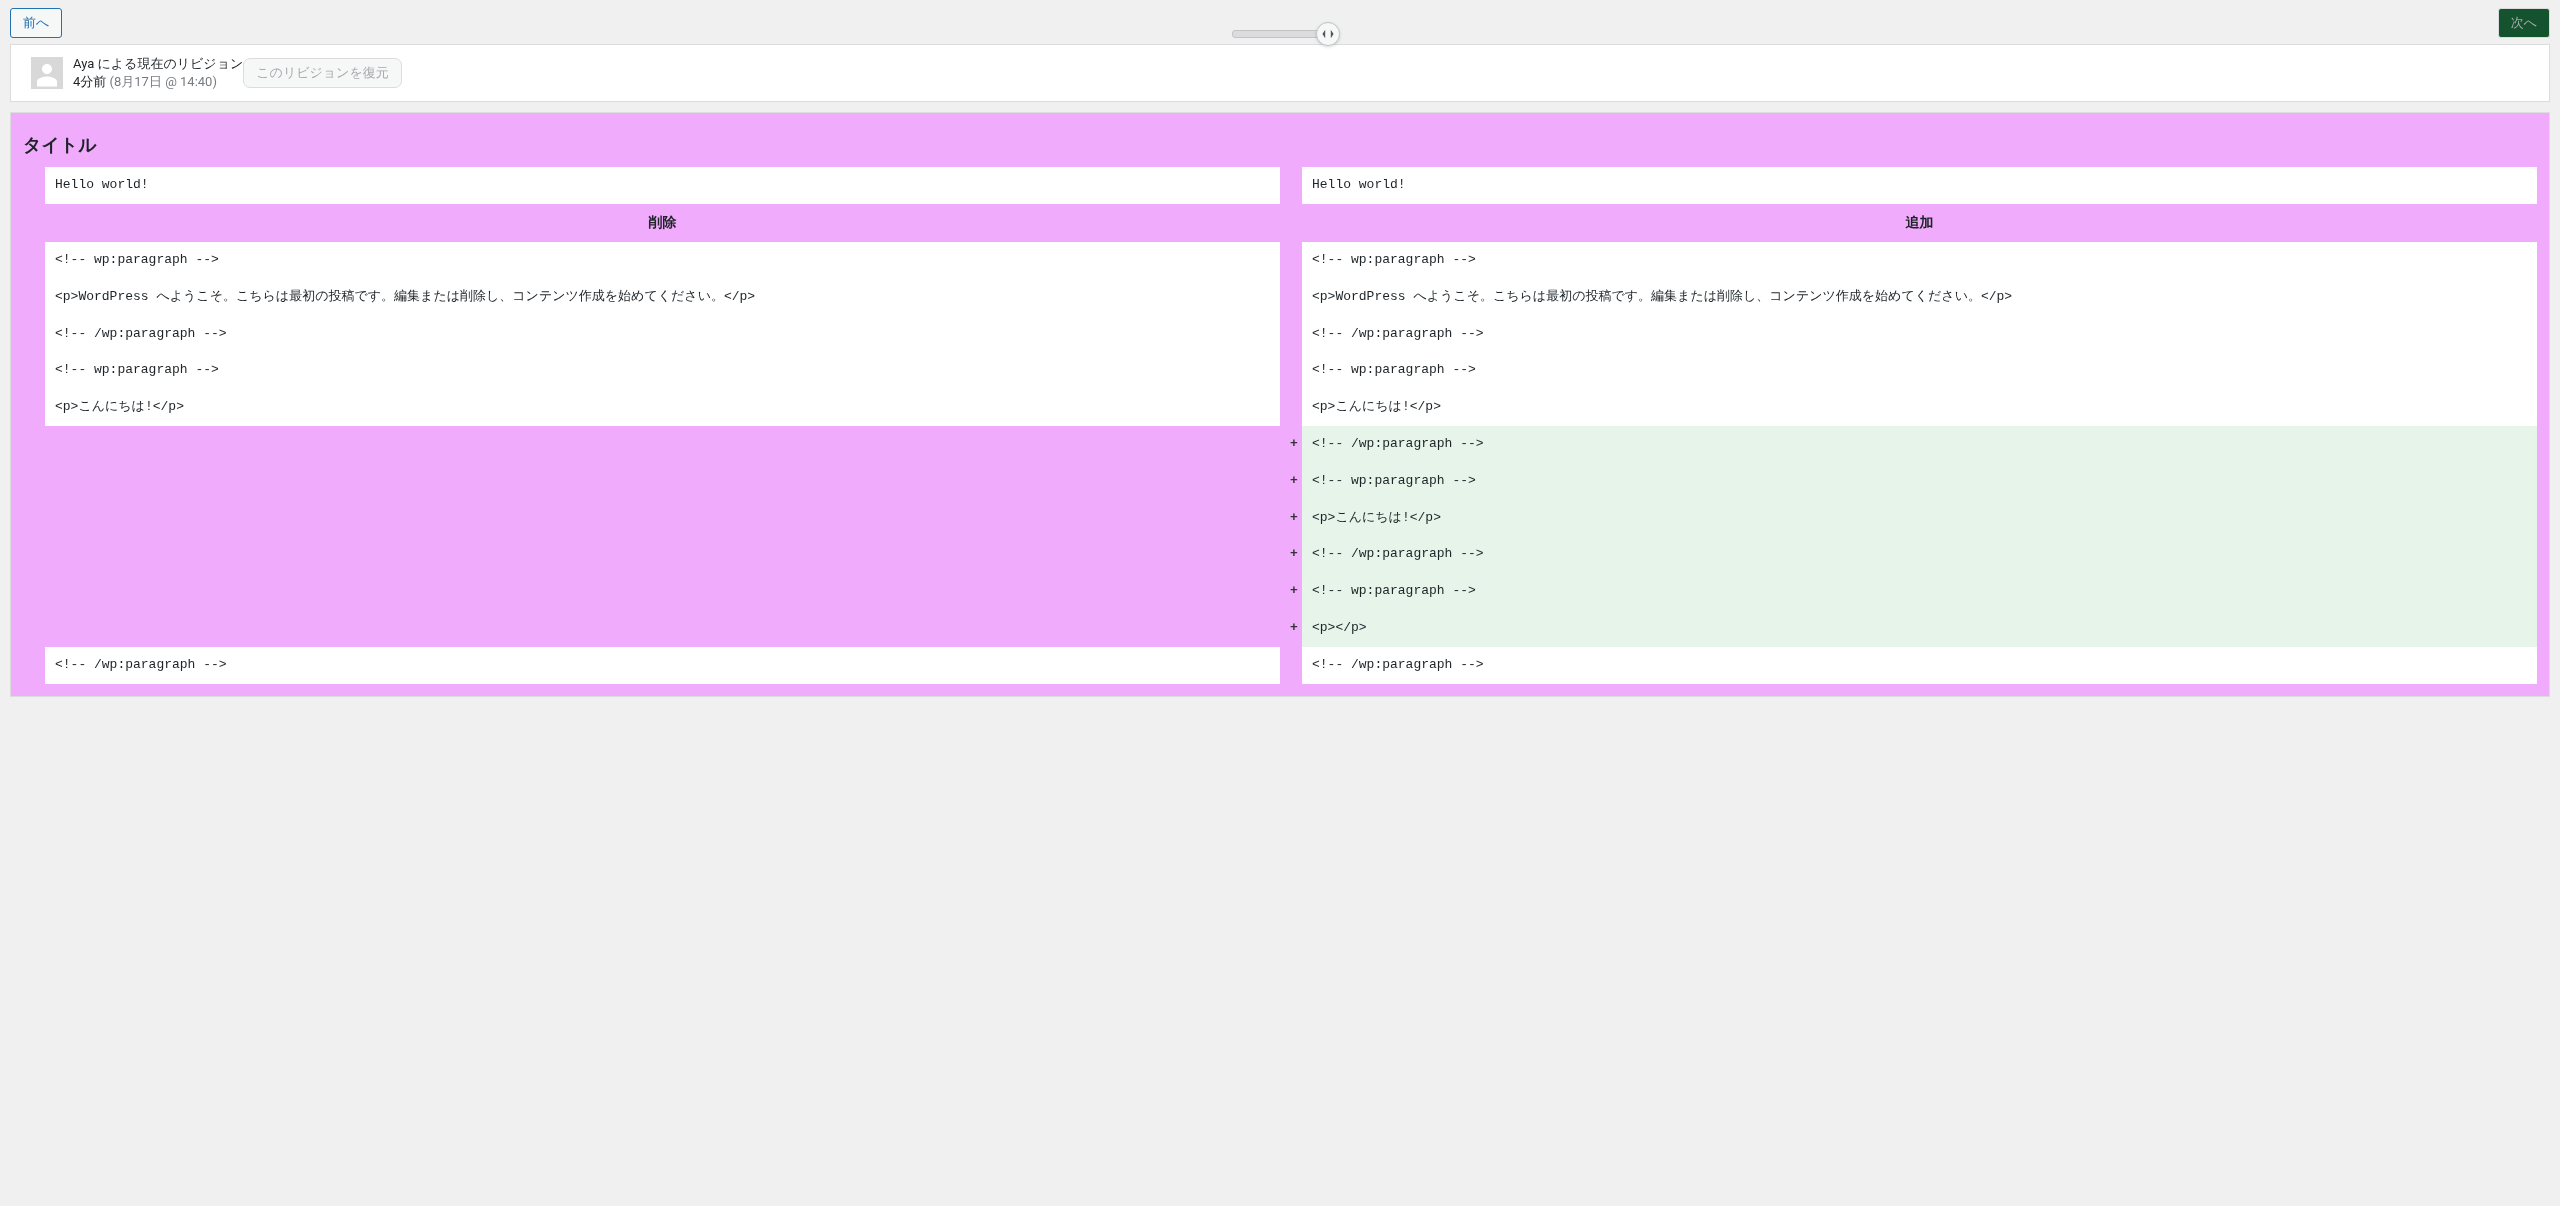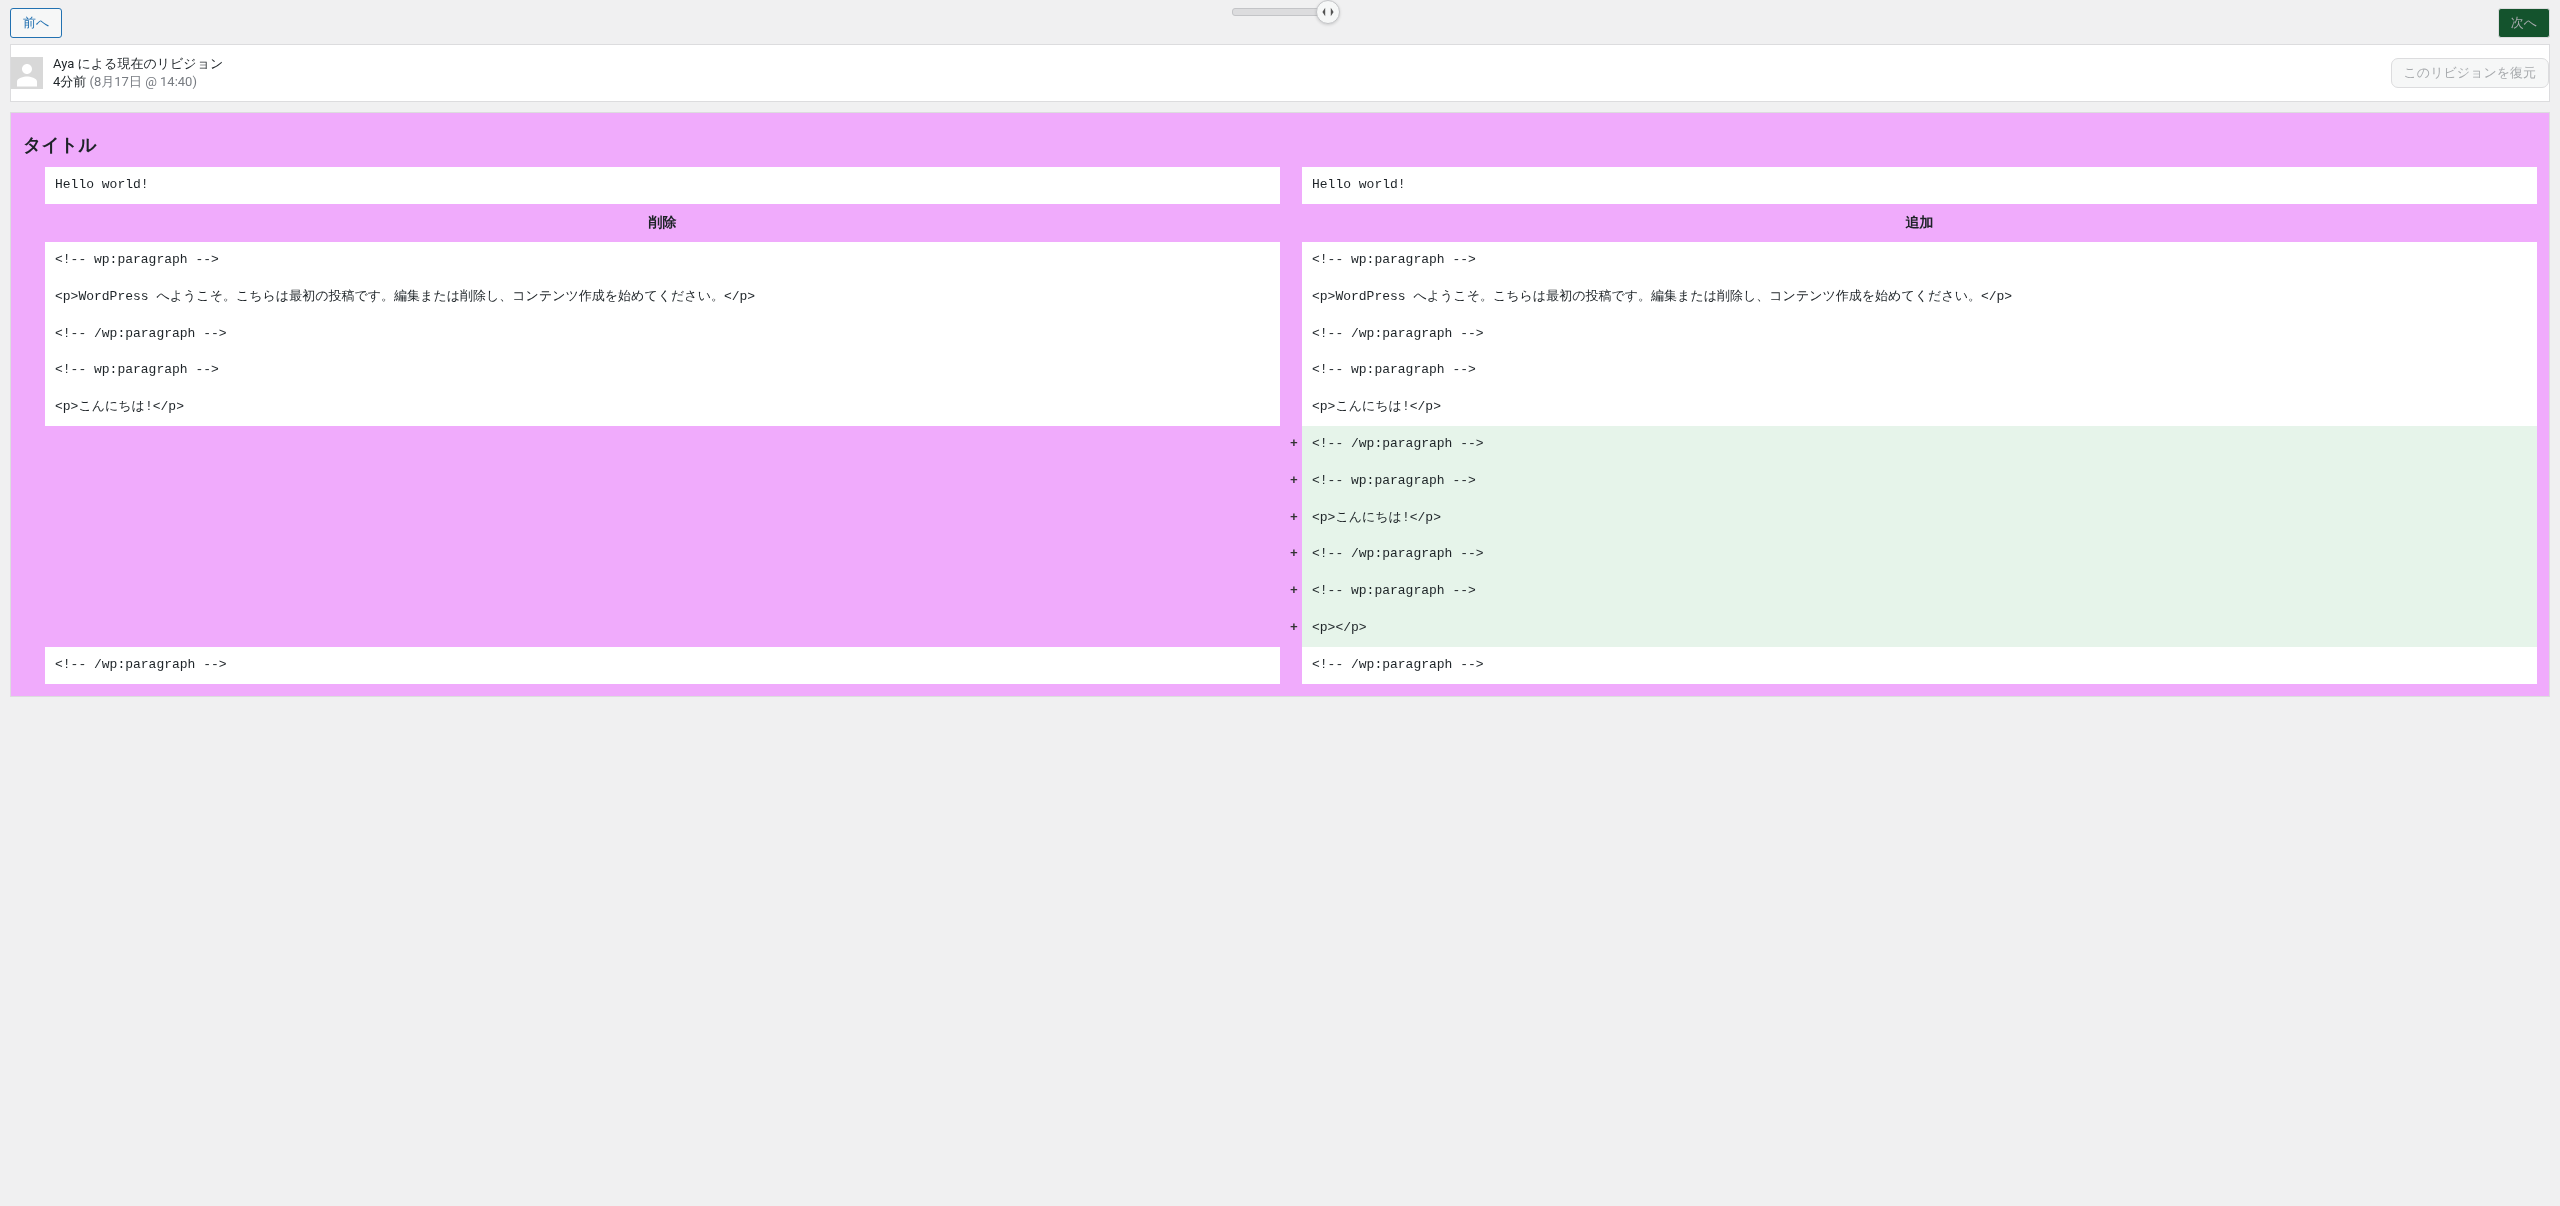--- a/index.html
+++ b/index.html
@@ -5,21 +5,21 @@
   * { box-sizing: border-box; margin: 0; padding: 0; }
   body {
     background: #f0f0f1;
     font-family: -apple-system, BlinkMacSystemFont, "Segoe UI", Roboto, "Hiragino Kaku Gothic ProN", "Hiragino Sans", Meiryo, sans-serif;
     font-size: 13px;
     color: #1d2327;
     padding: 0;
   }
   .top-nav {
     display: flex;
-    align-items: flex-start;
+    align-items: flex-end;
     justify-content: space-between;
     padding: 8px 10px 6px 10px;
   }
   .btn {
     background: #f6f7f7;
     border: 1px solid #2271b1;
     color: #2271b1;
     padding: 4px 12px;
     border-radius: 3px;
     font-size: 13px;
@@ -60,24 +60,24 @@
     align-items: center;
     justify-content: center;
     cursor: ew-resize;
   }
   .slider-handle svg { width: 14px; height: 14px; }
 
   .meta-bar {
     background: #fff;
     border: 1px solid #dcdcde;
     margin: 0 10px;
-    padding: 10px 0;
-    display: flex;
-    align-items: center;
-    justify-content: space-between;
+    padding: 10px 20px;
+    display: flex;
+    align-items: center;
+    justify-content: flex-start;
   }
   .meta-left {
     display: flex;
     align-items: center;
     gap: 10px;
   }
   .avatar {
     width: 32px;
     height: 32px;
     background: #d8d8d8;

